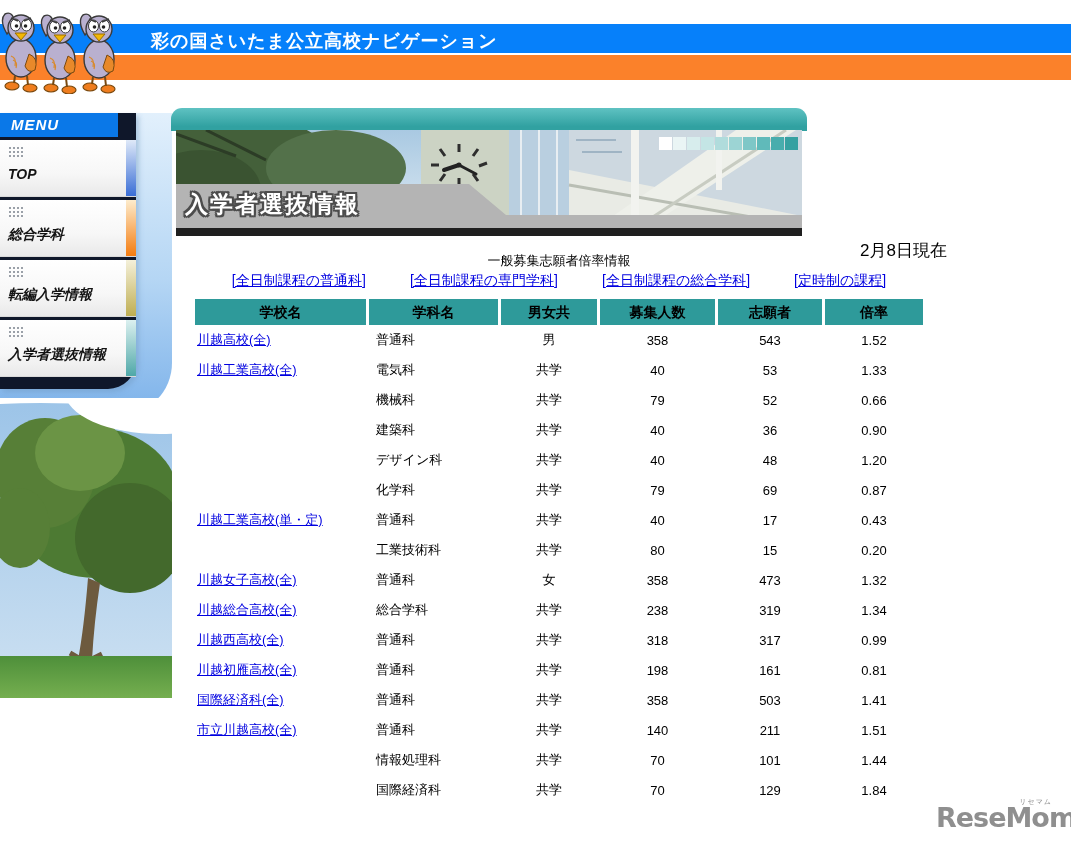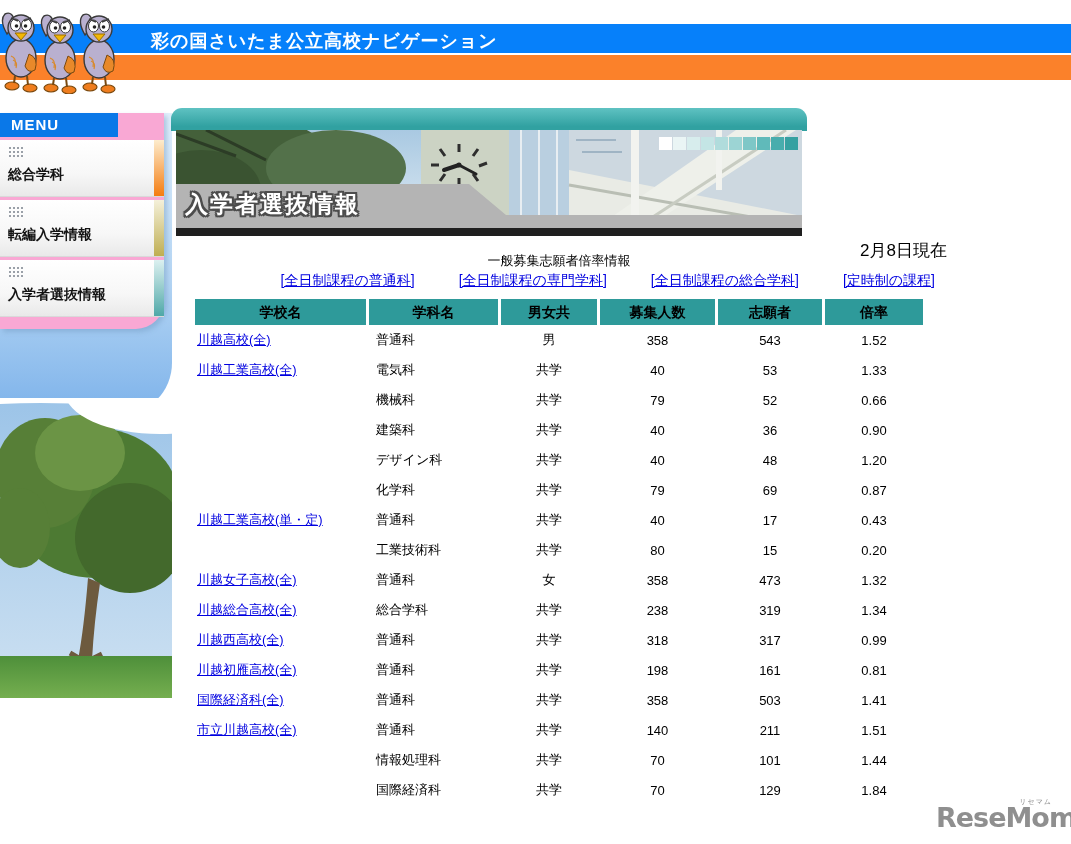--- a/index.html
+++ b/index.html
@@ -17,23 +17,24 @@
   }
   .mascots { position:absolute; left:1px; top:6px; width:120px; height:88px; z-index:5; }
 
   
   .sidebar-bluestrip {
     position:absolute; left:0; top:113px; width:172px; height:302px;
     background:linear-gradient(180deg,#e2f0fc 0%,#b5d6f4 55%,#7db2ea 100%);
     border-bottom-right-radius:52px;
   }
   .menu-card {
-    position:absolute; left:0; top:113px; width:164px; z-index:3;
-    background:#f9a8d4; border-bottom-right-radius:28px; padding-bottom:12px;
+    position:absolute; left:0; top:113px; width:136px; z-index:3;
+    background:#0f172a; border-bottom-right-radius:28px; padding-bottom:12px;
     box-shadow:3px 3px 5px rgba(110,150,190,.45);
+    font-style:italic;
   }
   .menu-header {
     width:118px; height:24px; background:#0a78e8; color:#fff;
     font-weight:bold; font-size:15px; line-height:24px; padding-left:11px;
     letter-spacing:1px;
   }
   .menu-item {
     position:relative; height:57px; margin-top:3px; cursor:pointer;
     background:linear-gradient(180deg,#ffffff 0%,#f7f7f7 60%,#e9e9e9 100%);
     border-bottom:1px solid #d9d9d9;
@@ -71,21 +72,21 @@
     color:#fff; font-weight:bold; font-size:23px; letter-spacing:2px;
     text-shadow:-2px 0 #4d4d4d,2px 0 #4d4d4d,0 -2px #4d4d4d,0 2px #4d4d4d,
                 -2px -2px #4d4d4d,2px 2px #4d4d4d,-2px 2px #4d4d4d,2px -2px #4d4d4d;
   }
 
   
   .as-of    { position:absolute; left:860px; top:239px; font-size:17px; }
   .subtitle { position:absolute; left:195px; top:252px; width:728px; text-align:center; font-size:13px; }
   .links-row{
     position:absolute; left:183px; top:272px; width:752px;
-    display:flex; justify-content:flex-end; gap:44px; font-size:14px;
+    display:flex; justify-content:center; gap:44px; font-size:14px;
   }
   .links-row a { color:#0000e0; text-decoration:underline; white-space:nowrap; cursor:pointer; }
 
   .rate-table { position:absolute; left:195px; top:299px; width:728px; font-size:13px; }
   .tgrid {
     display:grid; grid-template-columns:171px 129px 96px 115px 104px 98px;
     column-gap:3px; align-items:center;
   }
   .th {
     background:#2e9a9a; height:26px; line-height:26px;
@@ -142,20 +143,25 @@
   <use href="#bird" x="0" y="0"></use>
   <use href="#bird" x="39" y="2"></use>
   <use href="#bird" x="78" y="1"></use>
 </svg>
 
 <div class="sidebar-bluestrip"></div>
 
 <div class="menu-card">
   <div class="menu-header">MENU</div>
   <div id="menu-items">
+      <div class="menu-item">
+        <span class="dots"></span>
+        <span class="mlabel">TOP</span>
+        <span class="stripe" style="background:linear-gradient(180deg,#dfe9f8,#3a6ed6)"></span>
+      </div>
       <div class="menu-item">
         <span class="dots"></span>
         <span class="mlabel">総合学科</span>
         <span class="stripe" style="background:linear-gradient(180deg,#fdeccd,#f47c10)"></span>
       </div>
       <div class="menu-item">
         <span class="dots"></span>
         <span class="mlabel">転編入学情報</span>
         <span class="stripe" style="background:linear-gradient(180deg,#f4f0da,#bfae52)"></span>
       </div>

